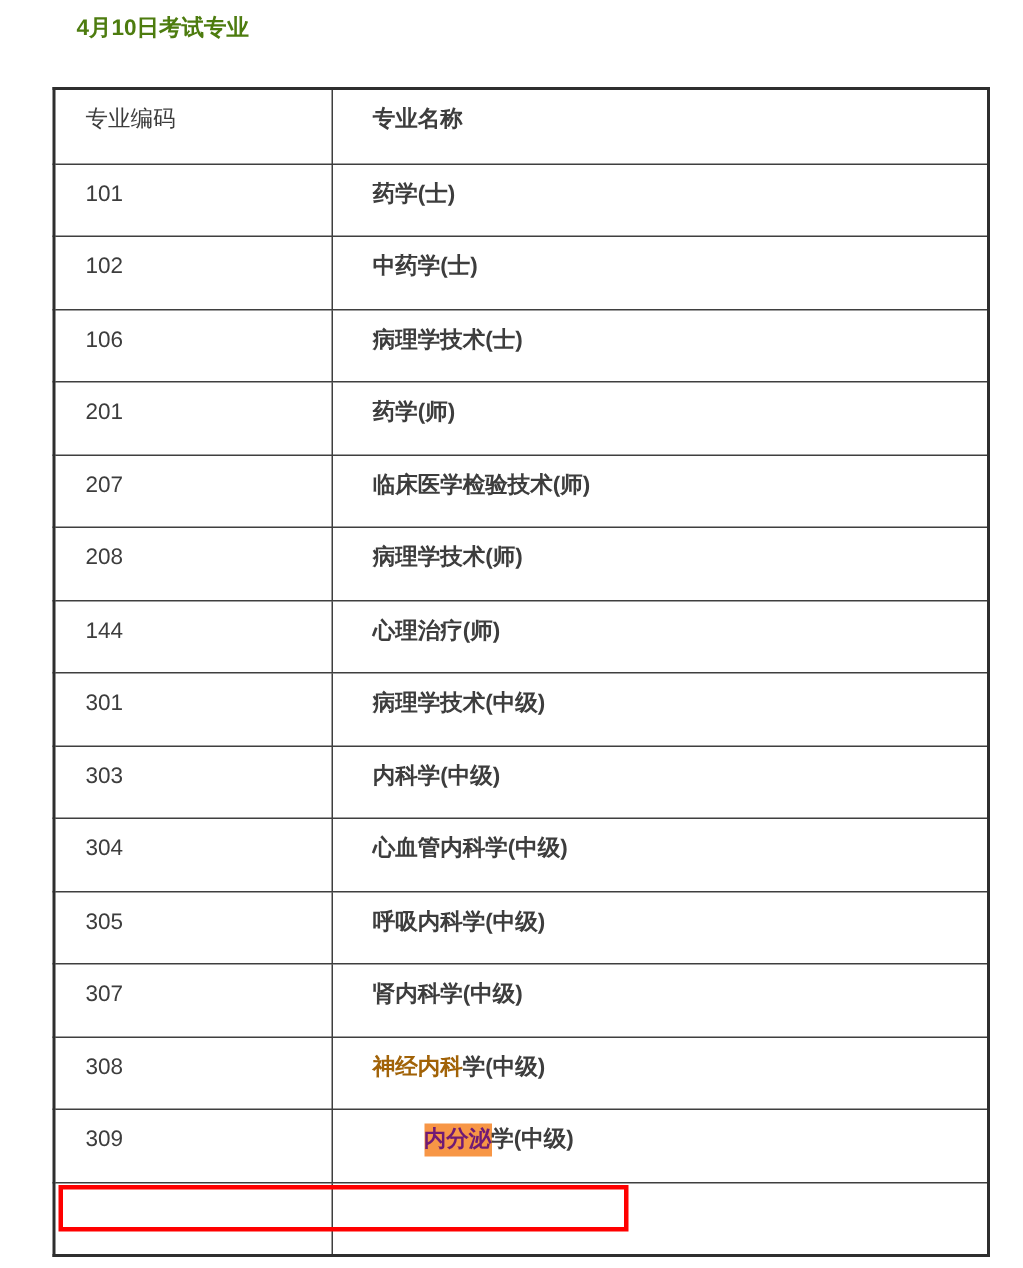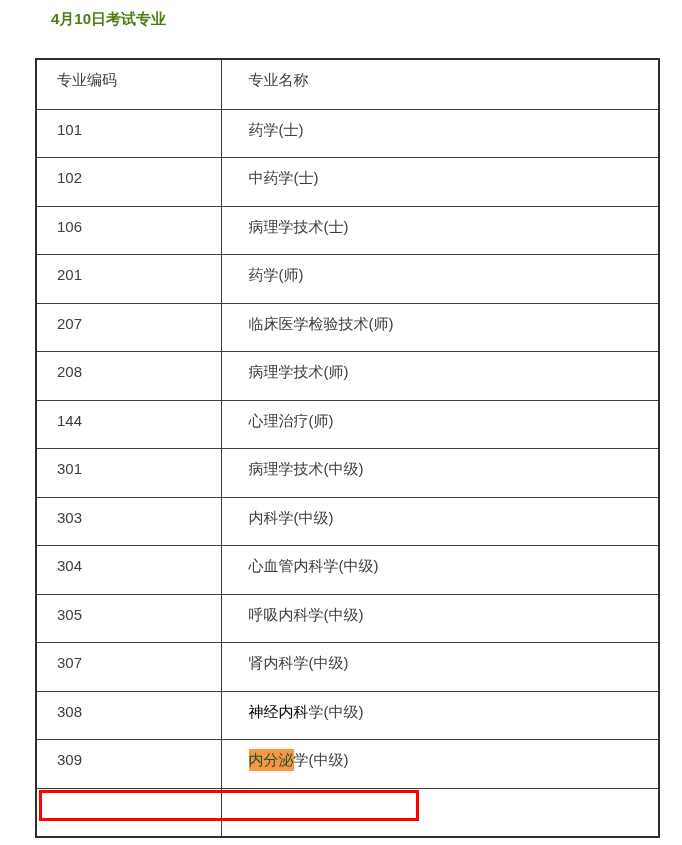--- a/index.html
+++ b/index.html
@@ -39,30 +39,31 @@
     font-size: 15px;
     line-height: 20px;
     font-weight: normal;
     color: #3d3d3d;
     padding: 10px 0 0 20px;
     height: 48.5px;
     overflow: hidden;
     white-space: nowrap;
   }
   table.spec-table tr.header-row th { height: 50px; }
-  table.spec-table .name-col { padding-left: 27px; }
+  table.spec-table .name-col { padding-left: 27px; font-weight: bold; }
   .link {
-    color: #000000;
+    color: #a16207;
     cursor: pointer;
     text-decoration: none;
   }
   .hl {
     background: #f79646;
-    color: #14532d;
+    color: #701a75;
     padding: 2px 0 3px 0;
+    margin-left: 34px;
   }
   .red-box {
     position: absolute;
     left: 39px;
     top: 790px;
     width: 380px;
     height: 31px;
     border: 3px solid #ff0000;
     box-sizing: border-box;
     pointer-events: none;

